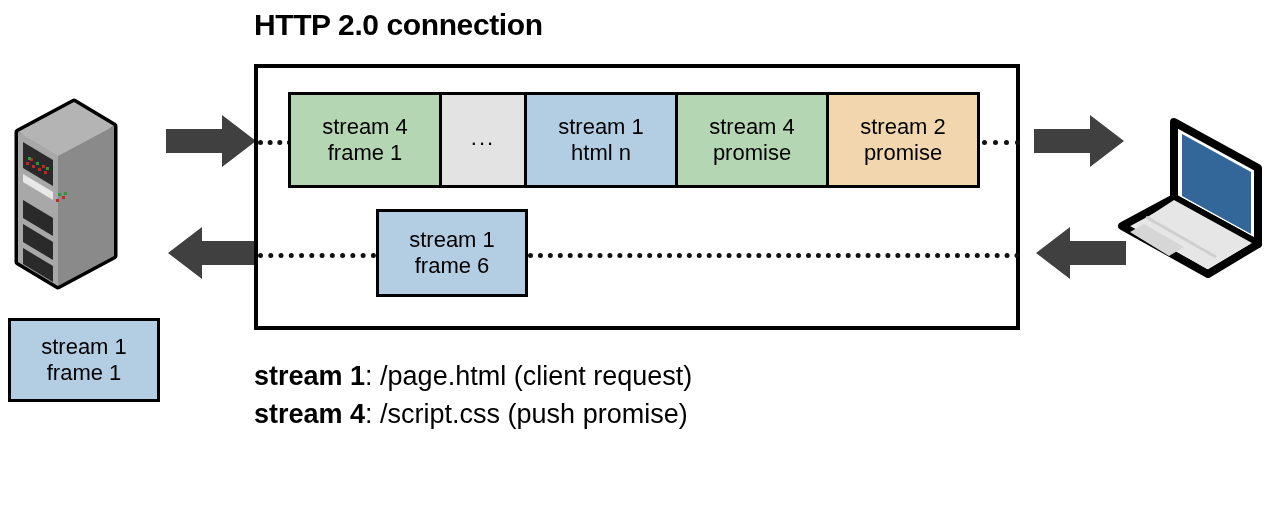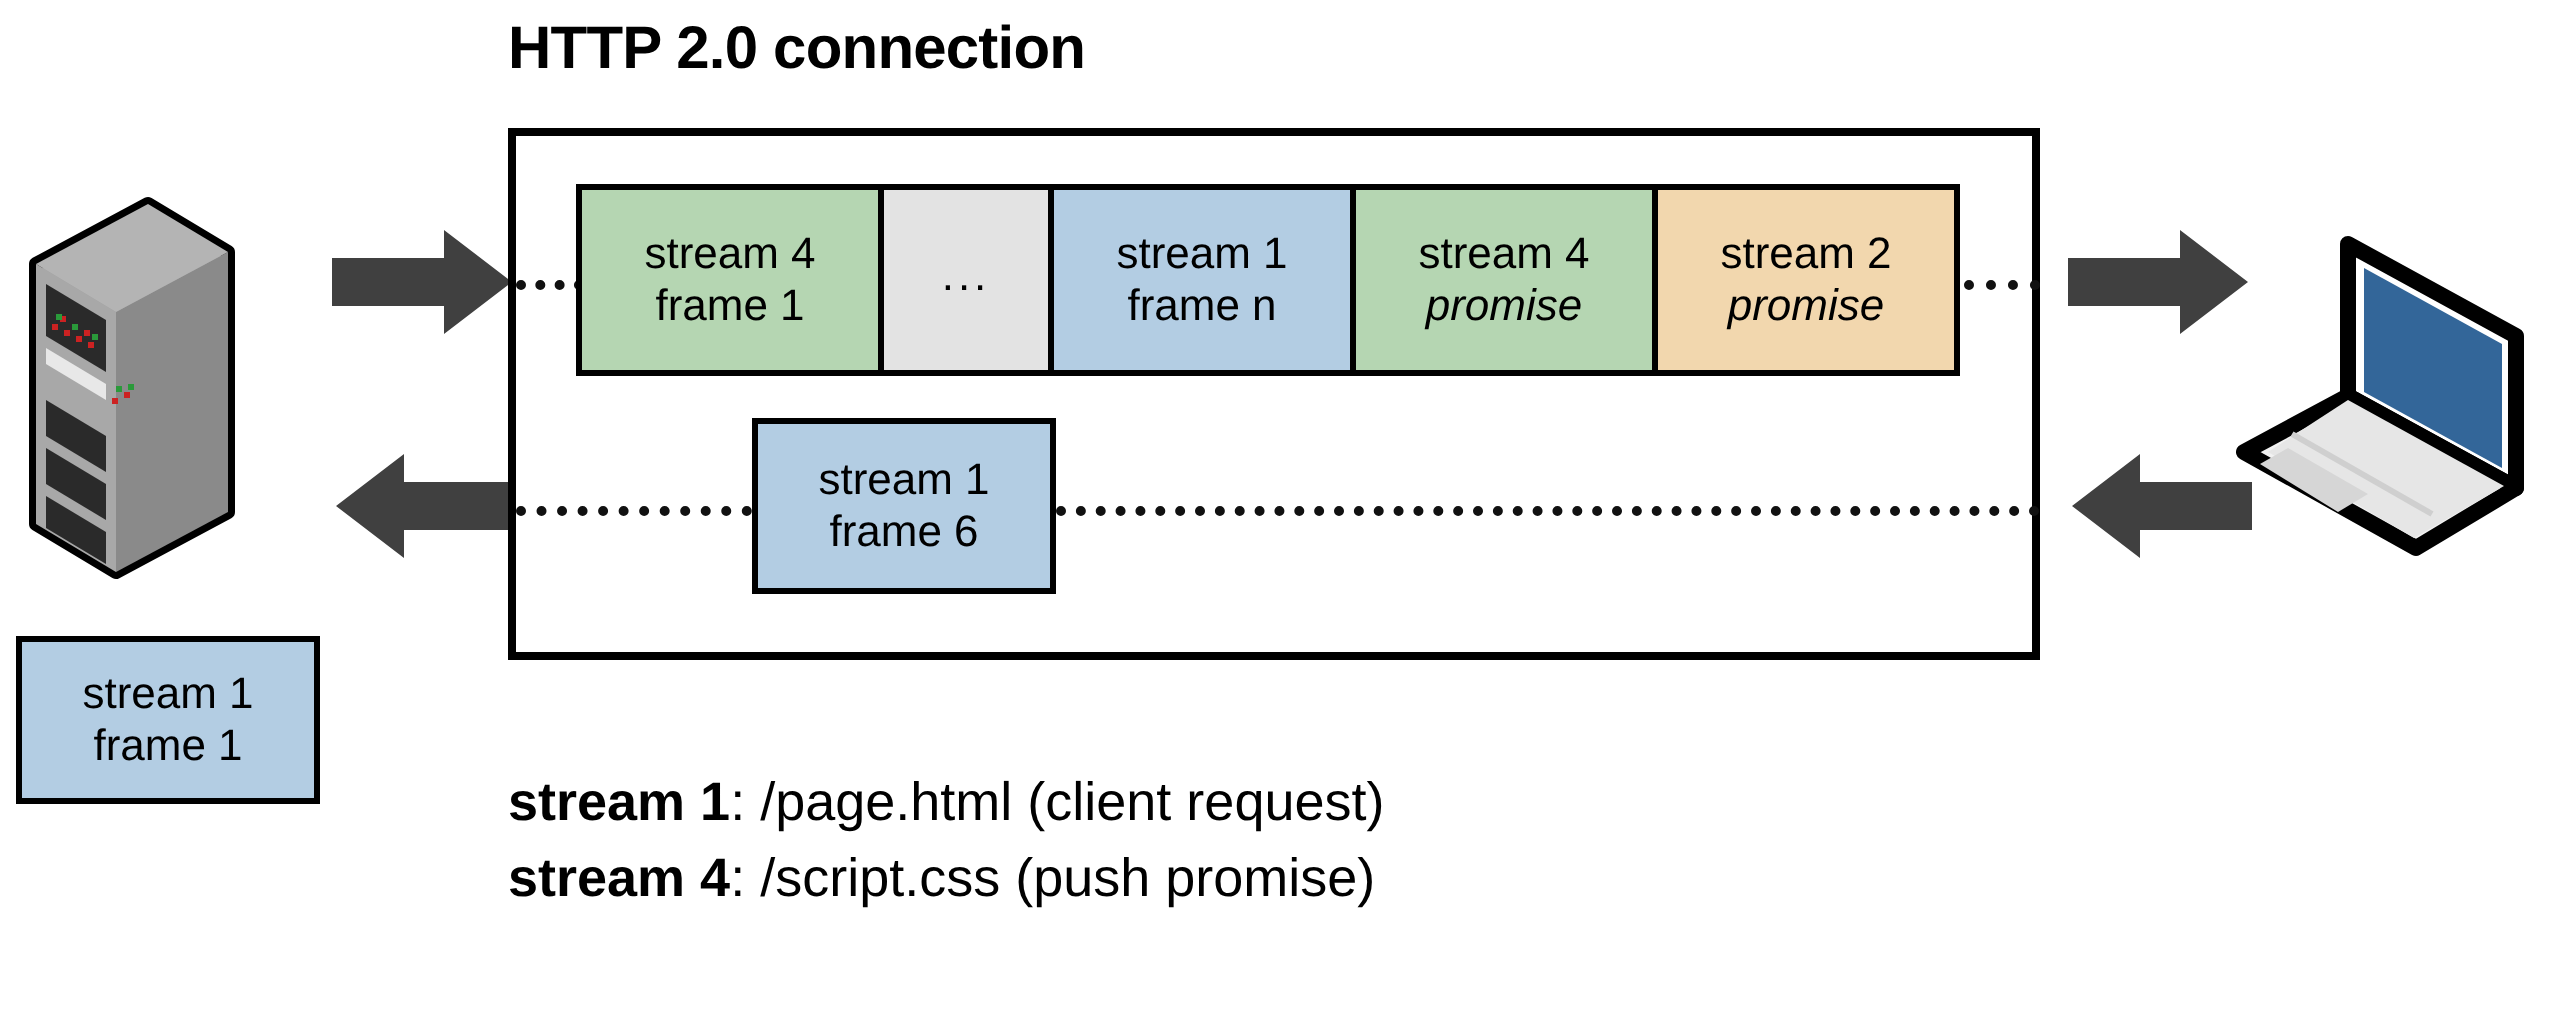--- a/index.html
+++ b/index.html
@@ -68,21 +68,21 @@
     margin-right: -3px;
     display: flex;
     flex-direction: column;
     align-items: center;
     justify-content: center;
     font-size: 22px;
     line-height: 1.16;
     text-align: center;
     white-space: nowrap;
   }
-  .frame-box .line2.italic { font-style: italic; }
+  .frame-box .line2.italic { }
   .frame-w-wide { width: 154px; }
   .frame-w-dots { width: 88px; }
 
   .fill-green { background: #b5d6b2; }
   .fill-blue  { background: #b3cde3; }
   .fill-tan   { background: #f2d7ae; }
   .fill-gray  { background: #e3e3e3; }
 
   .ellipsis-dots {
     font-size: 22px;
@@ -138,21 +138,21 @@
   #arrow-client-out  { left: 1034px; top: 225px; }
 
   
   #server-icon { position: absolute; left: 12px; top: 96px; }
   #laptop-icon { position: absolute; left: 1112px; top: 112px; }
 
   
   #legend {
     position: absolute;
     left: 254px;
-    top: 382px;
+    top: 357px;
     font-size: 27px;
     line-height: 38px;
     white-space: nowrap;
   }
   .legend-row { display: block; }
   .legend-stream { font-weight: bold; }
   .legend-rest { font-weight: normal; }
 </style>
 </head>
 <body>
@@ -238,21 +238,21 @@
       <span class="line1">stream 4</span>
       <span class="line2">frame 1</span>
     </div>
 
     <div class="frame-box frame-w-dots fill-gray">
       <span class="ellipsis-dots">...</span>
     </div>
 
     <div class="frame-box frame-w-wide fill-blue">
       <span class="line1">stream 1</span>
-      <span class="line2">frame n</span>
+      <span class="line2">html n</span>
     </div>
 
     <div class="frame-box frame-w-wide fill-green">
       <span class="line1">stream 4</span>
       <span class="line2 italic">promise</span>
     </div>
 
     <div class="frame-box frame-w-wide fill-tan">
       <span class="line1">stream 2</span>
       <span class="line2 italic">promise</span>

